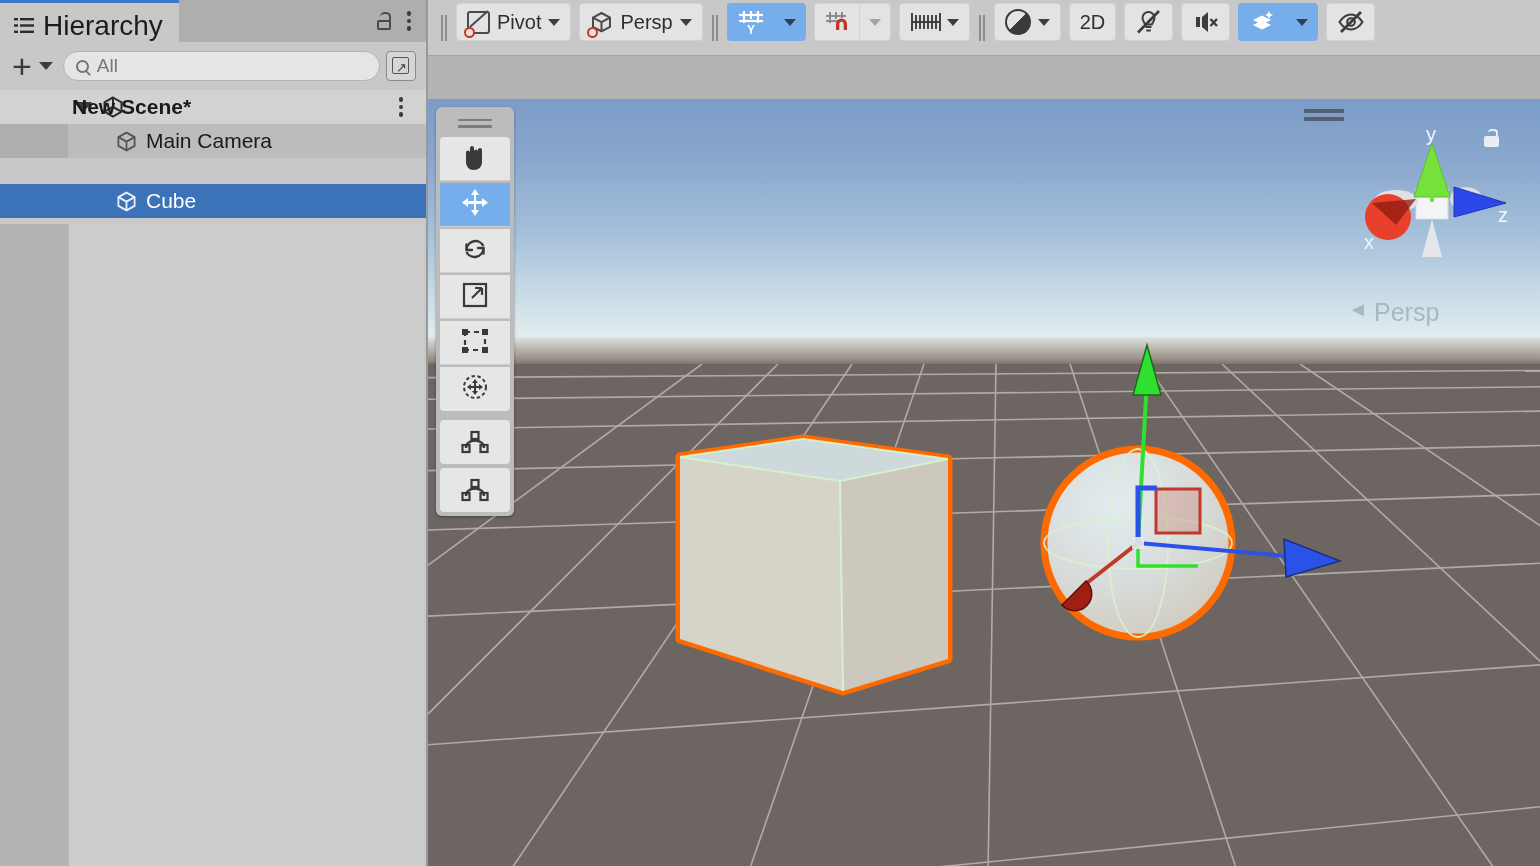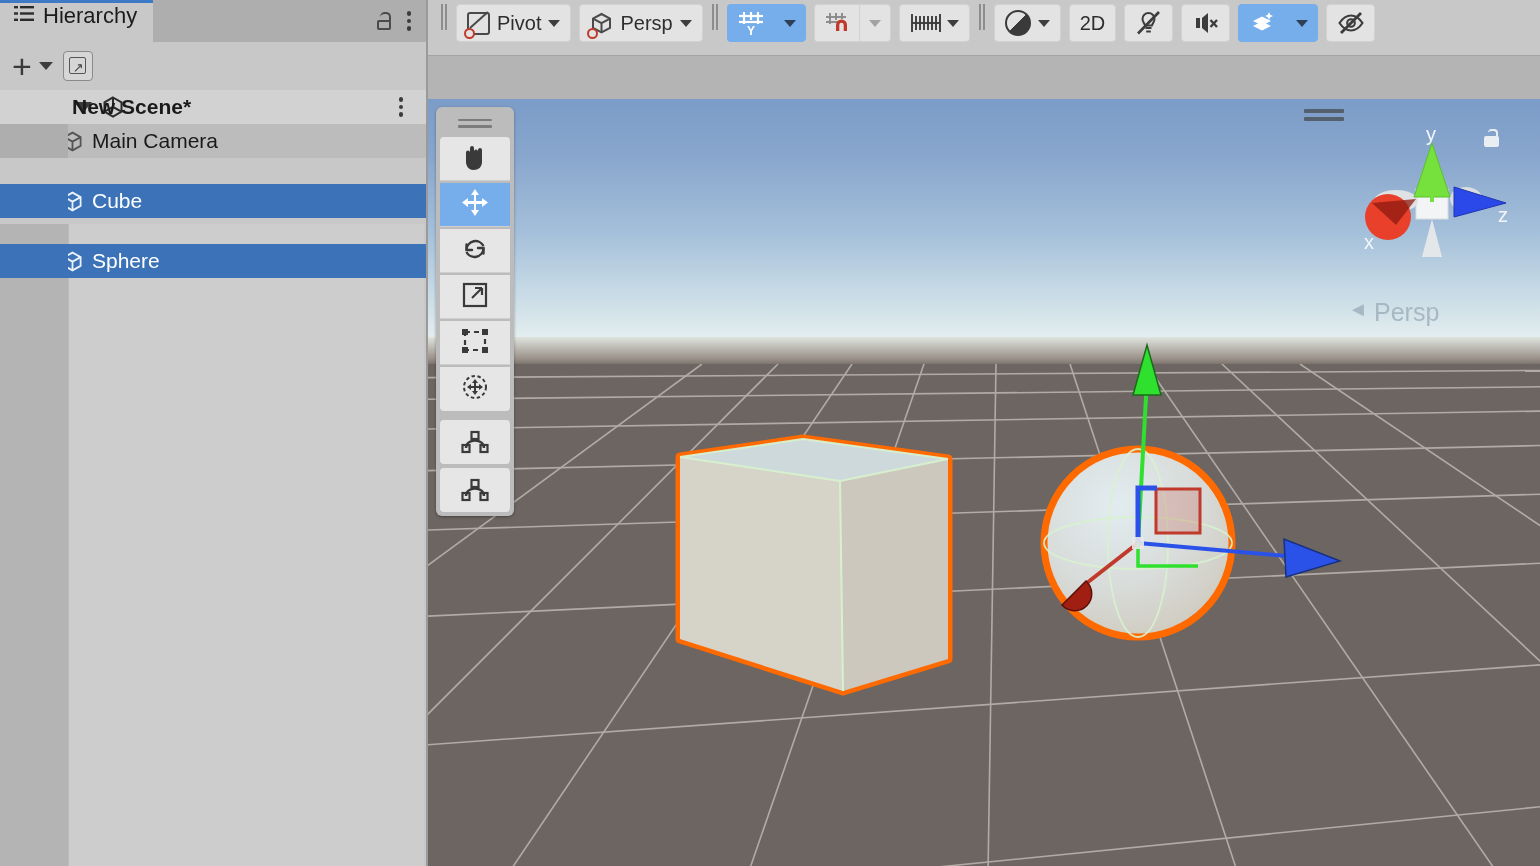--- a/index.html
+++ b/index.html
@@ -5,22 +5,22 @@
   * { margin:0; padding:0; box-sizing:border-box; }
   html,body{ width:1540px; height:866px; overflow:hidden; background:#c8c8c8;
     font-family:"Liberation Sans", sans-serif; }
 
   #app { position:relative; width:1540px; height:866px; display:flex; }
 
   
   #hierarchy { position:relative; width:428px; height:866px; background:#c8c8c8;
     border-right:2px solid #9a9a9a; }
   .tabstrip { height:42px; background:#aeaeae; position:relative; display:flex; align-items:flex-end; }
-  .tab { height:42px; display:flex; align-items:flex-start; gap:9px; padding:0 16px 0 14px;
-     font-size:22px; color:#1b1b1b; position:relative; }
+  .tab { height:42px; display:flex; align-items:flex-end; gap:9px; padding:0 16px 0 14px;
+     font-size:28px; color:#1b1b1b; position:relative; }
   .tab.active { background:#c8c8c8; border-top:3px solid #3e79c8; }
   .tab.inactive { color:#2a2a2a; }
   .tabstrip .spacer{ flex:1; }
   .tab-right-icons { display:flex; align-items:center; gap:14px; padding:0 14px 0 0; height:42px; }
 
   .lock-ic { width:16px; height:18px; position:relative; }
   .lock-ic .body{ position:absolute; bottom:0; left:1px; width:14px; height:10px;
      border:2.2px solid #4a4a4a; border-radius:2px; }
   .lock-ic .sh{ position:absolute; top:0; left:4px; width:11px; height:9px;
      border:2.2px solid #4a4a4a; border-bottom:none; border-radius:5px 5px 0 0; border-left:none;}
@@ -44,21 +44,21 @@
   .expand-btn { width:30px;height:30px;border:1.6px solid #8a8a8a;border-radius:4px;
       background:#d6d6d6; position:relative; flex:none; }
   .expand-btn .sq{ position:absolute; left:5px; top:5px; width:17px;height:17px;
       border:1.8px solid #555; border-radius:2px;}
   .expand-btn .ar{ position:absolute; left:9px; top:9px; font-size:13px; color:#444; line-height:1;}
 
   .tree { background:#c8c8c8; }
   .row { height:34px; display:flex; align-items:center; font-size:21px; color:#1a1a1a; position:relative;text-align:center;}
   .row.scene-root { background:#d2d2d2; font-weight:bold; padding-left:72px; }
   .row.scene-root .kebab { position:absolute; right:22px; }
-  .row.obj { padding-left:62px; gap:9px; }
+  .row.obj { padding-left:116px; gap:9px; }
   .row.obj.alt { background:#bcbcbc; }
   .row.obj.selected { background:#3b72b8; color:#ffffff;margin-top:26px; }
   .row.obj.selected .indent-gutter { background:#3b72b8; }
   .indent-gutter { position:absolute; left:0; top:0; bottom:0; width:68px; background:#b4b4b4; }
   .row.obj.alt .indent-gutter{ background:#aeaeae; }
   .tri { position:absolute; left:74px; width:0;height:0;
       border-left:9px solid transparent;border-right:9px solid transparent;border-top:11px solid #3a3a3a;}
   .unity-ic { position:absolute; left:102px; width:22px; height:22px; }
   .cube-ic { width:21px; height:21px; flex:none; }
   .row-label { z-index:2; }
@@ -72,21 +72,21 @@
   .grid-ic { width:20px;height:20px; position:relative; }
   .grid-ic:before,.grid-ic:after{content:"";position:absolute;background:#333;}
   .grid-ic:before{left:5px;top:0;width:2.6px;height:20px;box-shadow:6px 0 0 #333;}
   .grid-ic:after{top:5px;left:0;height:2.6px;width:20px;box-shadow:0 6px 0 #333;}
   .game-ic { width:24px;height:13px;background:#5d5d5d;border-radius:7px; position:relative; }
   .game-ic:before{content:"";position:absolute;left:4px;top:4px;width:5px;height:5px;
      background:#aeaeae;border-radius:50%;}
   .game-ic:after{content:"";position:absolute;right:4px;top:4px;width:5px;height:5px;
      background:#aeaeae;border-radius:50%;}
 
-  .toolbar { height:56px; background:#c8c8c8; display:flex; align-items:flex-start; gap:0; padding:4px 8px;
+  .toolbar { height:56px; background:#c8c8c8; display:flex; align-items:flex-end; gap:0; padding:14px 8px;
      border-bottom:1px solid #a4a4a4; }
   .tb-sep { width:16px; height:26px; flex:none; position:relative; }
   .tb-sep:before{content:"";position:absolute;left:5px;top:0;width:2px;height:26px;background:#8d8d8d;
      box-shadow:4px 0 0 #8d8d8d;}
   .tb-btn { height:38px; background:#e3e3e3; border-radius:4px; display:flex; align-items:center;
      justify-content:center; gap:7px; padding:0 10px; margin:0 4px; color:#2e2e2e; font-size:20px;
      border:1px solid #d2d2d2; }
   .tb-btn.blue { background:#76aeec; border-color:#76aeec; }
   .tb-btn.pill-l { border-radius:4px 0 0 4px; margin-right:0; border-right:none; }
   .tb-btn.pill-r { border-radius:0 4px 4px 0; margin-left:0; padding:0 9px; }
@@ -177,20 +177,24 @@
             <i></i>
           </span>
       </div>
     </div>
 
     <div class="search-row">
       <div class="plus-btn">
         <span class="plus-glyph">+</span>
         <span class="caret"></span>
       </div>
+      <div class="search-field">
+        <span class="mag"></span>
+        <span class="search-ph">All</span>
+      </div>
       <div class="expand-btn">
         <span class="sq"></span>
           <span class="ar">↗</span>
       </div>
     </div>
 
     <div class="tree">
       <div class="tree-gutter-empty"></div>
       <div class="tree-empty"></div>
 
@@ -225,30 +229,20 @@
         <span class="indent-gutter"></span>
         <span class="cube-ic">
           <svg width="21" height="21" viewBox="0 0 21 21">
             <path d="M10.5 1.6 L18.6 6.1 L18.6 14.9 L10.5 19.4 L2.4 14.9 L2.4 6.1 Z" fill="none" stroke="#eaf1fb" stroke-width="1.8"></path>
             <path d="M2.4 6.1 L10.5 10.6 L18.6 6.1 M10.5 10.6 L10.5 19.4" stroke="#eaf1fb" stroke-width="1.8" fill="none"></path>
           </svg>
         </span>
         <span class="row-label">Cube</span>
       </div>
 
-      <div class="row obj selected">
-        <span class="indent-gutter"></span>
-        <span class="cube-ic">
-          <svg width="21" height="21" viewBox="0 0 21 21">
-            <path d="M10.5 1.6 L18.6 6.1 L18.6 14.9 L10.5 19.4 L2.4 14.9 L2.4 6.1 Z" fill="none" stroke="#eaf1fb" stroke-width="1.8"></path>
-            <path d="M2.4 6.1 L10.5 10.6 L18.6 6.1 M10.5 10.6 L10.5 19.4" stroke="#eaf1fb" stroke-width="1.8" fill="none"></path>
-          </svg>
-        </span>
-        <span class="row-label">Sphere</span>
-      </div>
     </div>
   </div>
 
   <div id="scene">
 
 
     <div class="toolbar">
       <span class="tb-sep"></span>
 
       <div class="tb-btn">

